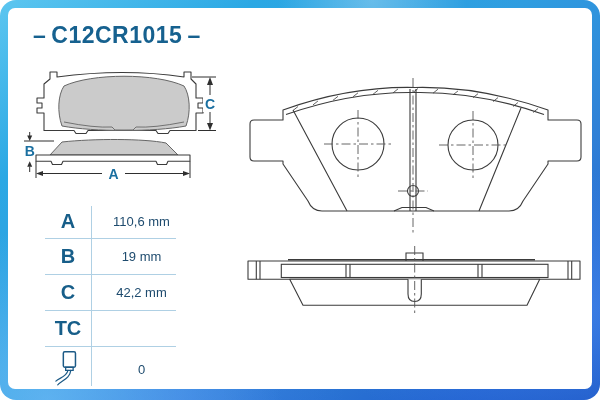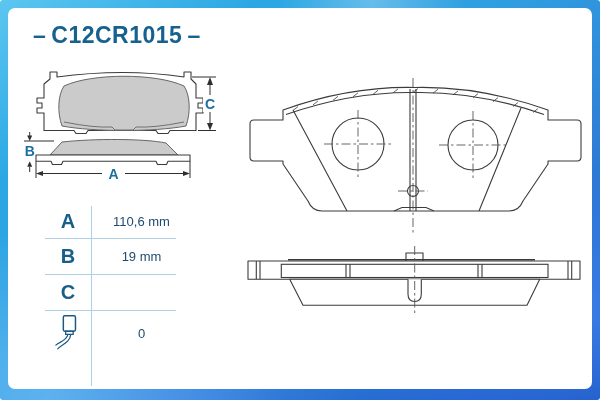--- a/index.html
+++ b/index.html
@@ -1,16 +1,16 @@
 <!DOCTYPE html>
 <html><head>
 <meta charset="utf-8">
 <style>
   html,body{margin:0;padding:0;background:#fff;font-family:"Liberation Sans",sans-serif;}
-  #stage{position:relative;width:600px;height:400px;overflow:hidden;border-radius:3px;
+  #stage{position:relative;width:600px;height:400px;overflow:hidden;border-radius:16px;
     background:
       radial-gradient(ellipse at 8% 100%, rgba(130,205,255,.55), transparent 30%),
       radial-gradient(ellipse at 62% 0%, rgba(255,255,255,.28), transparent 18%),
       radial-gradient(ellipse at 96% 78%, rgba(90,160,255,.45), transparent 32%),
       radial-gradient(ellipse at 30% 100%, rgba(60,120,230,.5), transparent 28%),
       linear-gradient(145deg,#5cc6f0 0%,#2ba8e4 22%,#2f9de0 45%,#2f7fd6 68%,#2161cf 88%,#1b55c4 100%);}
   #panel{position:absolute;left:8px;top:8px;right:8px;bottom:11px;background:#ffffff;border-radius:7px;}
   .title{position:absolute;left:20px;top:14px;font-size:23px;font-weight:bold;color:#16618F;letter-spacing:.5px;white-space:nowrap;}
   .title .dash{font-weight:bold;padding:0 5px;}
   svg{position:absolute;overflow:visible;}
@@ -110,20 +110,25 @@
       <div class="trow bordered r1">
         <div class="lcell">A</div>
         <div class="vcell">110,6 mm</div>
       </div>
       <div class="trow bordered r2">
         <div class="lcell">B</div>
         <div class="vcell">19 mm</div>
       </div>
       <div class="trow bordered r3">
         <div class="lcell">C</div>
+        <div class="vcell">42,2 mm</div>
+      </div>
+      <div class="trow bordered r4">
+        <div class="lcell">TC</div>
+        <div class="vcell"></div>
       </div>
       <div class="trow r5">
         <div class="lcell">
           <svg class="sensor-svg" viewBox="0 0 30 40">
             <rect x="10" y="1.5" width="13" height="16.5" rx="1.5" fill="none" stroke="#1C5A86" stroke-width="1.6"></rect>
             <path d="M 12.5 18 H 20.5 V 21.5 H 12.5 Z" fill="none" stroke="#1C5A86" stroke-width="1.4"></path>
             <path d="M 15 21.5 C 13 29 6 29 2 33 M 18 21.5 C 17 30 9 32 4 37" fill="none" stroke="#1C5A86" stroke-width="1.3" stroke-linecap="round"></path>
           </svg>
         </div>
         <div class="vcell">0</div>

